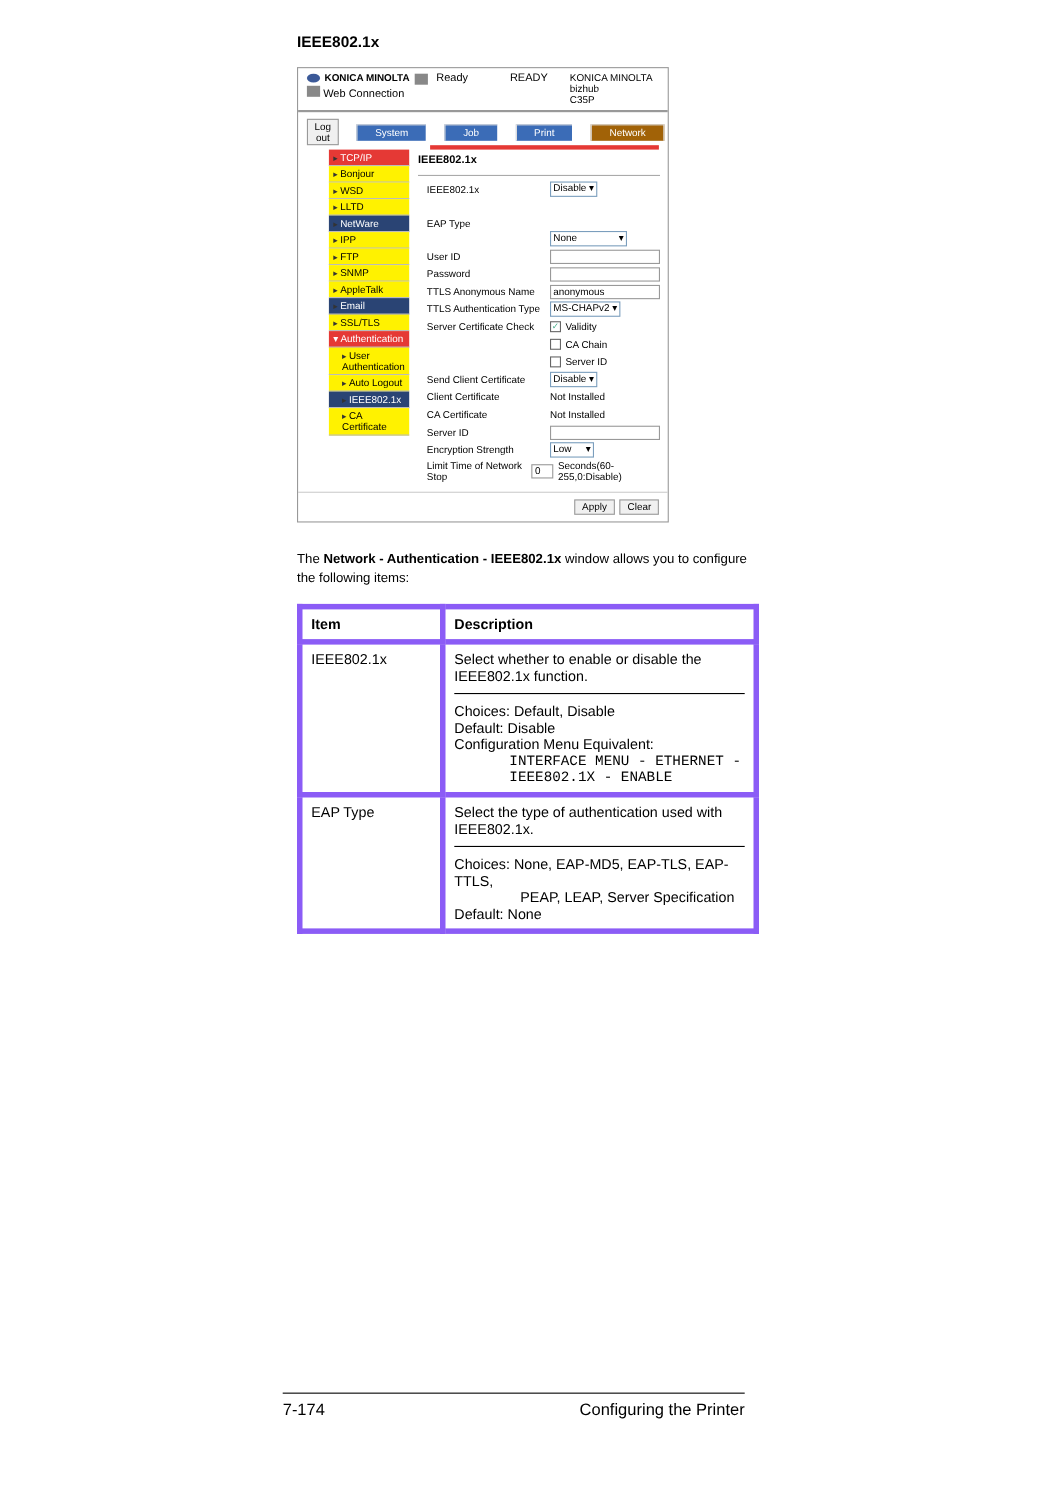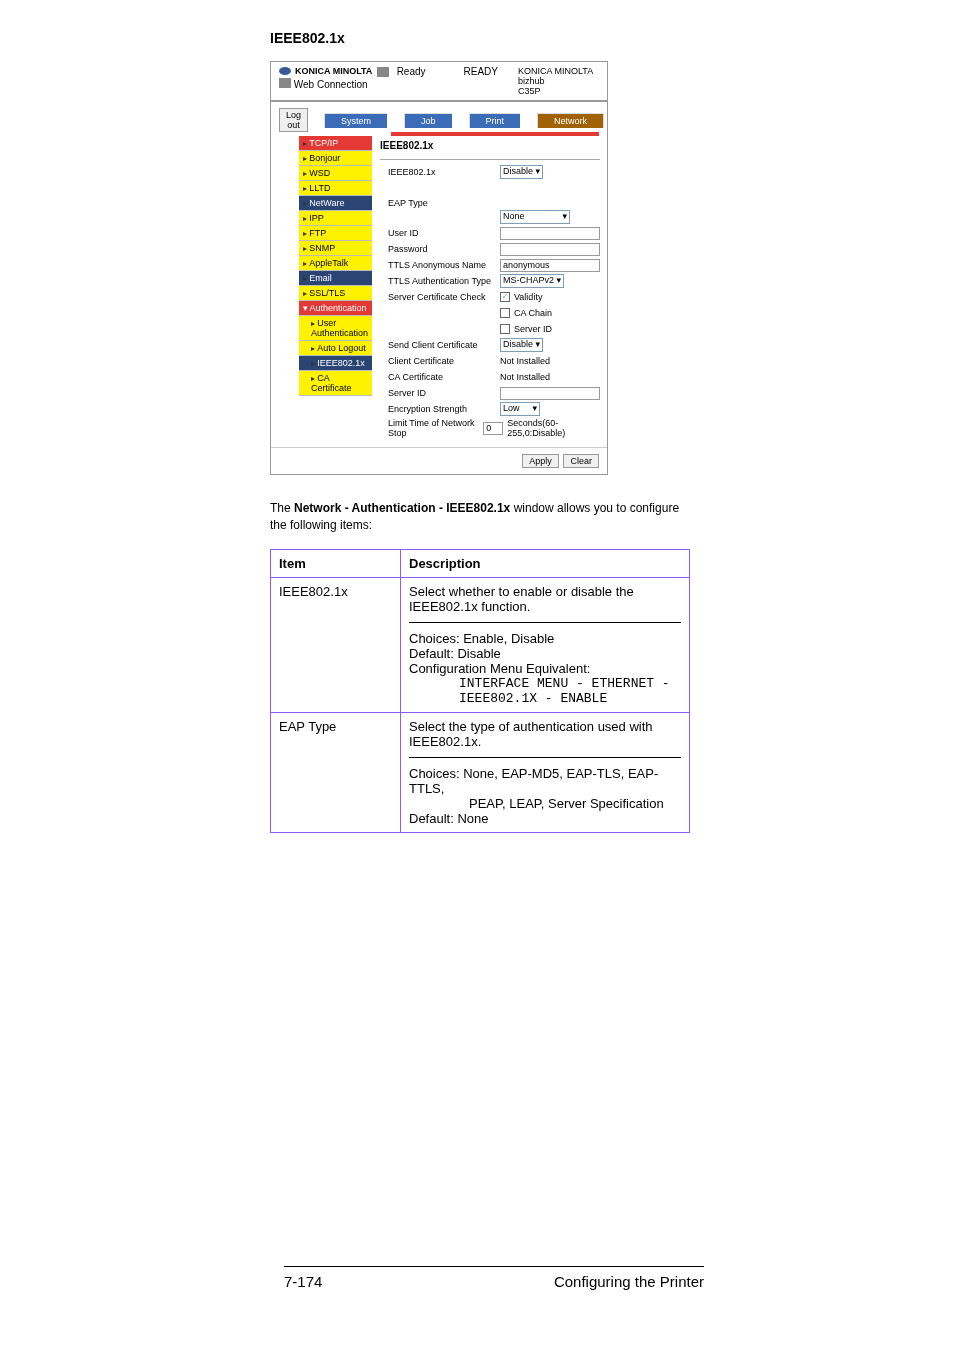--- a/index.html
+++ b/index.html
@@ -196,42 +196,42 @@
       font-size: 12px;
       line-height: 1.4;
       margin-bottom: 15px;
     }
     .desc-table {
       width: 100%;
       border-collapse: collapse;
       font-size: 13px;
     }
     .desc-table th, .desc-table td {
-      border: 1px solid #8b5cf6;
+      border: 5px solid #8b5cf6;
       padding: 6px 8px;
       text-align: left;
       vertical-align: top;
     }
     .desc-table th {
       font-weight: bold;
     }
     .cell-sep {
       border-top: 1px solid #000;
       margin-top: 8px;
       padding-top: 8px;
     }
     .mono {
       font-family: "Courier New", monospace;
       padding-left: 50px;
       display: block;
     }
     .footer {
       position: absolute;
       bottom: 60px;
-      left: 284px;
+      left: 257px;
       width: 420px;
     }
     .footer-line {
       border-top: 1px solid #000;
       margin-bottom: 6px;
     }
     .footer-row {
       display: flex;
       justify-content: space-between;
       font-size: 15px;
@@ -380,21 +380,21 @@
     <tbody>
         <tr>
       <th style="width:130px;">Item</th>
       <th>Description</th>
     </tr>
     <tr>
       <td>IEEE802.1x</td>
       <td>
         <div>Select whether to enable or disable the IEEE802.1x function.</div>
         <div class="cell-sep">
-          <div>Choices: Enable, Disable</div>
+          <div>Choices: Default, Disable</div>
           <div>Default:  Disable</div>
           <div>Configuration Menu Equivalent:</div>
           <span class="mono">INTERFACE MENU - ETHERNET -</span>
           <span class="mono">IEEE802.1X - ENABLE</span>
         </div>
       </td>
     </tr>
     <tr>
       <td>EAP Type</td>
       <td>

